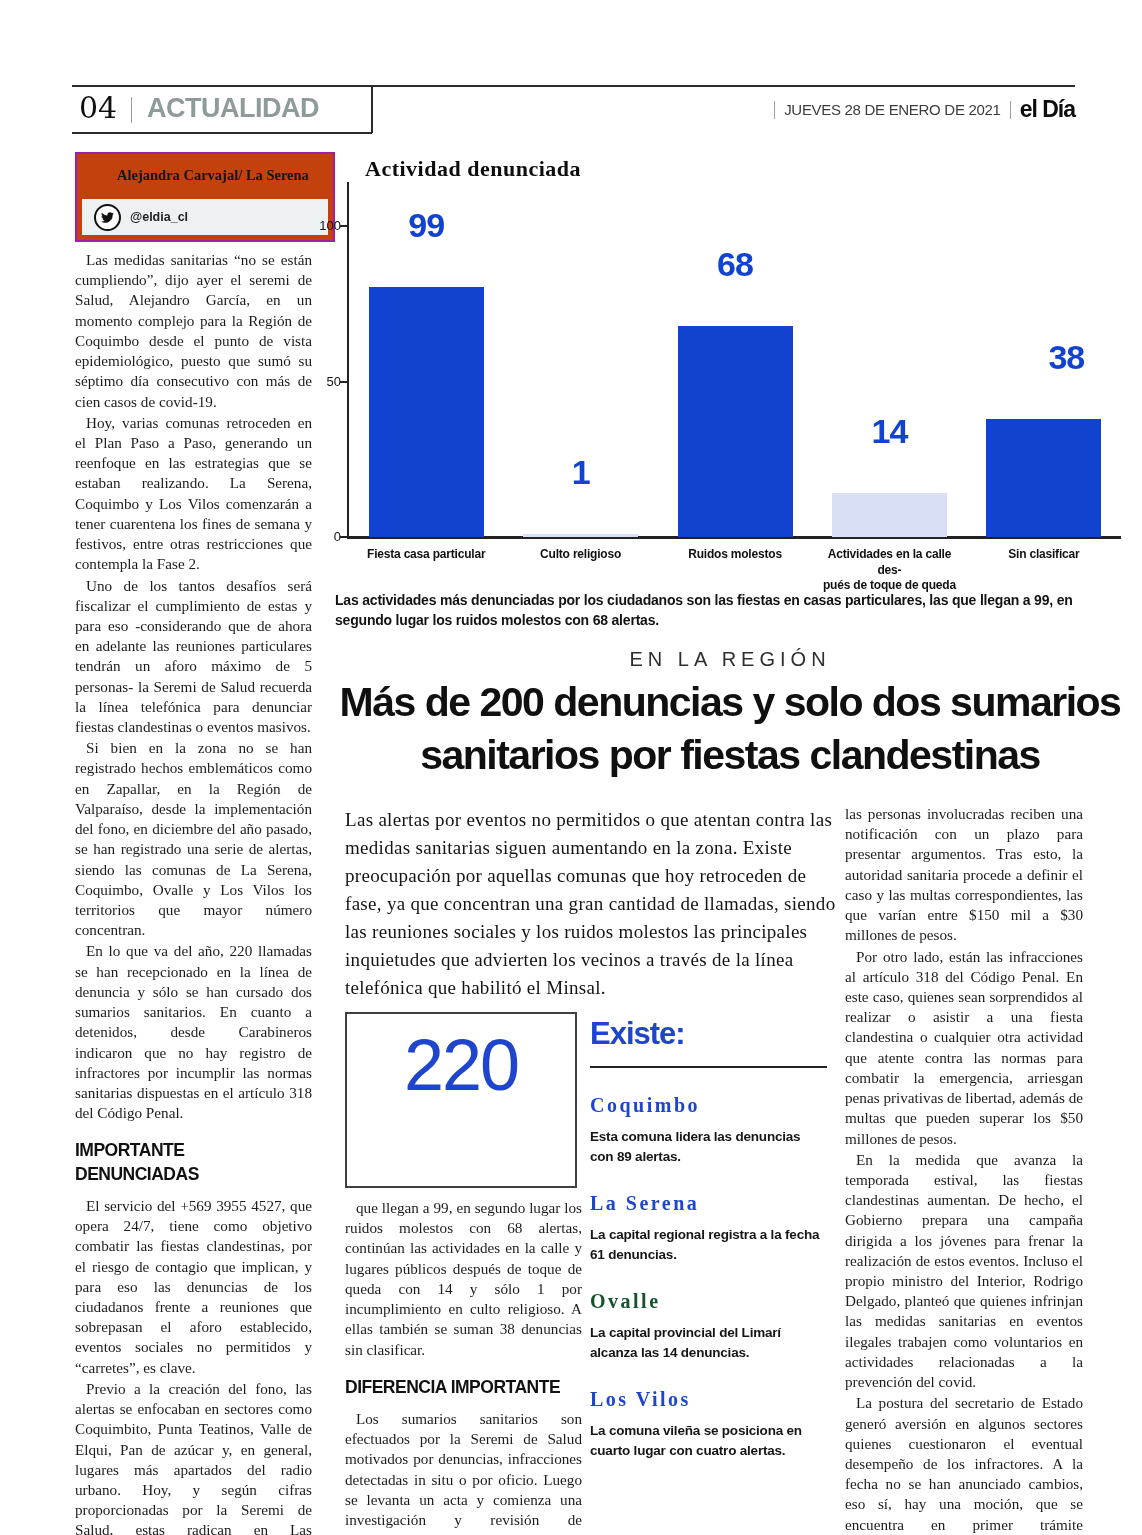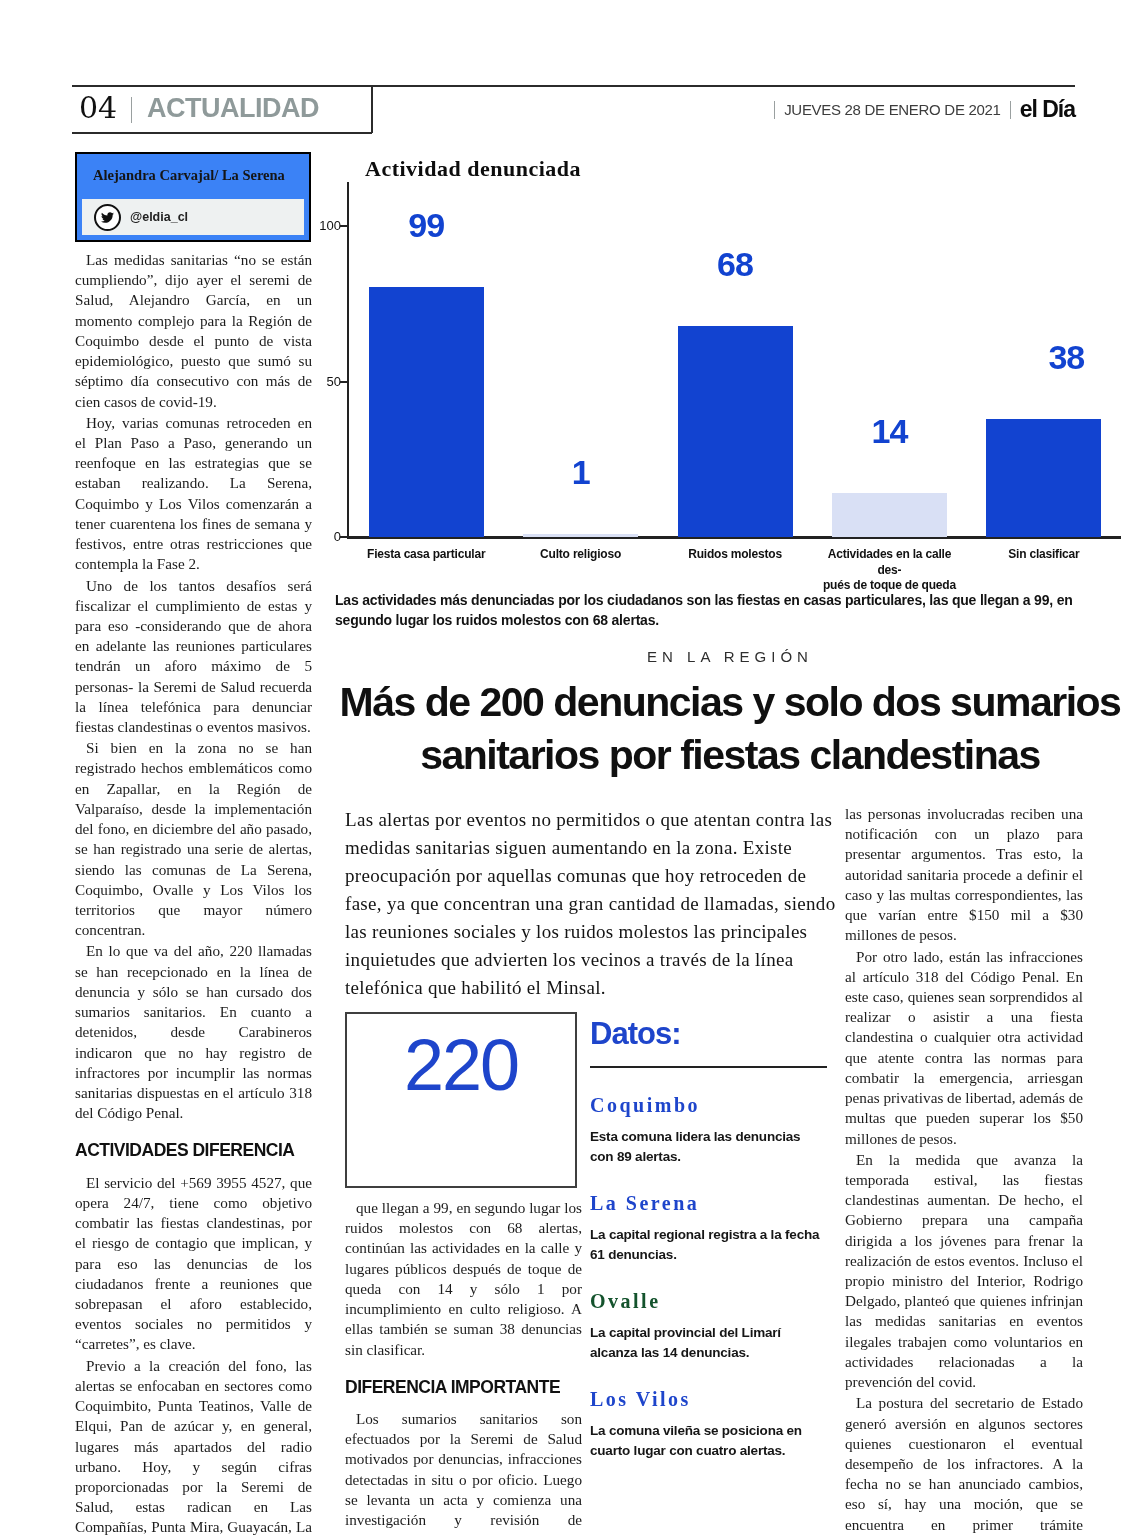--- a/index.html
+++ b/index.html
@@ -13,21 +13,21 @@
   .section-title{font-family:"Liberation Sans",sans-serif;font-weight:bold;font-size:27px;
                  color:#8f9a9a;letter-spacing:-0.5px;}
   .header-sep{width:1px;background:#9aa0a0;}
   .dateline{font-family:"Liberation Sans",sans-serif;font-size:15px;color:#3c3c3c;
             letter-spacing:-0.3px;display:flex;align-items:center;gap:9px;}
   .dateline .bar{width:1px;height:18px;background:#9aa0a0;}
   .brand{font-family:"Liberation Sans",sans-serif;font-weight:bold;font-size:23px;color:#0c0c0c;
          letter-spacing:-1px;}
 
   
-  .byline-box{border:2px solid #000000;background:#3b82f6;}
+  .byline-box{border:2px solid #a21caf;background:#c2410c;padding-left:24px;}
   .byline-name{font-family:"Liberation Serif",serif;font-size:14.5px;color:#151515;
                padding:13px 0 0 16px;font-weight:600;}
   .byline-name b{font-weight:700;}
   .byline-strip{position:absolute;left:5px;right:5px;bottom:5px;height:36px;background:#eef1f1;
                 display:flex;align-items:center;padding-left:12px;gap:9px;}
   .tw-circle{width:23px;height:23px;border:2px solid #111;border-radius:50%;
              display:flex;align-items:center;justify-content:center;background:#fff;}
   .tw-circle svg{width:13px;height:13px;fill:#111;}
   .byline-handle{font-family:"Liberation Sans",sans-serif;font-weight:bold;font-size:12.5px;color:#222;}
 
@@ -54,21 +54,21 @@
            font-family:"Liberation Sans",sans-serif;font-weight:bold;font-size:12px;
            line-height:1.3;letter-spacing:-0.2px;color:#111;white-space:pre-line;}
   .ytick-label{position:absolute;width:26px;text-align:right;font-family:"Liberation Sans",sans-serif;
                font-size:13px;color:#111;}
   .ytick-mark{position:absolute;width:8px;height:2px;background:#222;}
 
   .chart-caption{font-family:"Liberation Sans",sans-serif;font-weight:bold;font-size:14px;
                  line-height:1.45;letter-spacing:-0.2px;color:#131313;}
 
   
-  .kicker{font-family:"Liberation Sans",sans-serif;font-size:15px;letter-spacing:5px;
+  .kicker{font-family:"Liberation Sans",sans-serif;font-size:20px;letter-spacing:5px;
           color:#2e2e2e;text-align:center;}
   .headline{font-family:"Liberation Sans",sans-serif;font-weight:bold;font-size:41px;
             letter-spacing:-1.5px;line-height:1.3;color:#101010;text-align:center;}
 
   .lede{font-size:19px;line-height:1.47;color:#141414;letter-spacing:0.3px;text-align:left;}
 
   
   .stat-box{border:2px solid #3f3f3f;text-align:center;}
   .stat-number{font-family:"Liberation Sans",sans-serif;font-weight:normal;font-size:72px;
                letter-spacing:-2px;line-height:1.05;margin-top:14px;}
@@ -118,21 +118,21 @@
       <span class="byline-handle">@eldia_cl</span>
     </div>
   </div>
 
   <div class="abs col" style="left:75px;top:250px;width:237px;height:1230px;">
     <p>Las medidas sanitarias “no se están cumpliendo”, dijo ayer el seremi de Salud, Alejandro García, en un momento complejo para la Región de Coquimbo desde el punto de vista epidemiológico, puesto que sumó su séptimo día consecutivo con más de cien casos de covid-19.</p>
     <p>Hoy, varias comunas retroceden en el Plan Paso a Paso, generando un reenfoque en las estrategias que se estaban realizando. La Serena, Coquimbo y Los Vilos comenzarán a tener cuarentena los fines de semana y festivos, entre otras restricciones que contempla la Fase 2.</p>
     <p>Uno de los tantos desafíos será fiscalizar el cumplimiento de estas y para eso -considerando que de ahora en adelante las reuniones particulares tendrán un aforo máximo de 5 personas- la Seremi de Salud recuerda la línea telefónica para denunciar fiestas clandestinas o eventos masivos.</p>
     <p>Si bien en la zona no se han registrado hechos emblemáticos como en Zapallar, en la Región de Valparaíso, desde la implementación del fono, en diciembre del año pasado, se han registrado una serie de alertas, siendo las comunas de La Serena, Coquimbo, Ovalle y Los Vilos los territorios que mayor número concentran.</p>
     <p>En lo que va del año, 220 llamadas se han recepcionado en la línea de denuncia y sólo se han cursado dos sumarios sanitarios. En cuanto a detenidos, desde Carabineros indicaron que no hay registro de infractores por incumplir las normas sanitarias dispuestas en el artículo 318 del Código Penal.</p>
-    <div class="subhead">ACTIVIDADES DIFERENCIA</div>
+    <div class="subhead">IMPORTANTE DENUNCIADAS</div>
     <p>El servicio del +569 3955 4527, que opera 24/7, tiene como objetivo combatir las fiestas clandestinas, por el riesgo de contagio que implican, y para eso las denuncias de los ciudadanos frente a reuniones que sobrepasan el aforo establecido, eventos sociales no permitidos y “carretes”, es clave.</p>
     <p>Previo a la creación del fono, las alertas se enfocaban en sectores como Coquimbito, Punta Teatinos, Valle de Elqui, Pan de azúcar y, en general, lugares más apartados del radio urbano. Hoy, y según cifras proporcionadas por la Seremi de Salud, estas radican en Las Compañías, Punta Mira, Guayacán, La Herradura, Villa Margarita, Cerro Grande, La Cantera, Complejo Las Tacas, centro de La Serena, Bosque San Carlos, La Florida, La Rinconada, Peñuelas Oriente, San Joaquín, El Sauce, Totoralillo y Las Rojas.</p>
 
   </div>
 
   <div class="chart">
     <div class="chart-title">Actividad denunciada</div>
     <div class="axis-y"></div>
     <div class="axis-x" style="width:774px;"></div>
     <div class="plot">
@@ -187,21 +187,21 @@
     <div class="stat-number" id="stat-number" style="color: rgb(30, 69, 203);">220</div>
   </div>
 
   <div class="abs col" style="left:345px;top:1198px;width:237px;">
     <p>que llegan a 99, en segundo lugar los ruidos molestos con 68 alertas, continúan las actividades en la calle y lugares públicos después de toque de queda con 14 y sólo 1 por incumplimiento en culto religioso. A ellas también se suman 38 denuncias sin clasificar.</p>
     <div class="subhead">DIFERENCIA IMPORTANTE</div>
     <p>Los sumarios sanitarios son efectuados por la Seremi de Salud motivados por denuncias, infracciones detectadas in situ o por oficio. Luego se levanta un acta y comienza una investigación y revisión de documentos, posteriormente</p>
   </div>
 
   <div class="abs" style="left:590px;top:1016px;width:237px;">
-    <div class="datos-title" id="datos-title" style="color: rgb(30, 69, 203);">Datos:</div>
+    <div class="datos-title" id="datos-title" style="color: rgb(30, 69, 203);">Existe:</div>
     <div class="datos-rule"></div>
 
     <div class="datos-heading" style="color: rgb(30, 69, 203);">Coquimbo</div>
     <p class="datos-body">Esta comuna lidera las denuncias con 89 alertas.</p>
 
     <div class="datos-heading" style="color: rgb(30, 69, 203);">La Serena</div>
     <p class="datos-body">La capital regional registra a la fecha 61 denuncias.</p>
 
     <div class="datos-heading" style="color: #14532d;">Ovalle</div>
     <p class="datos-body">La capital provincial del Limarí alcanza las 14 denuncias.</p>

